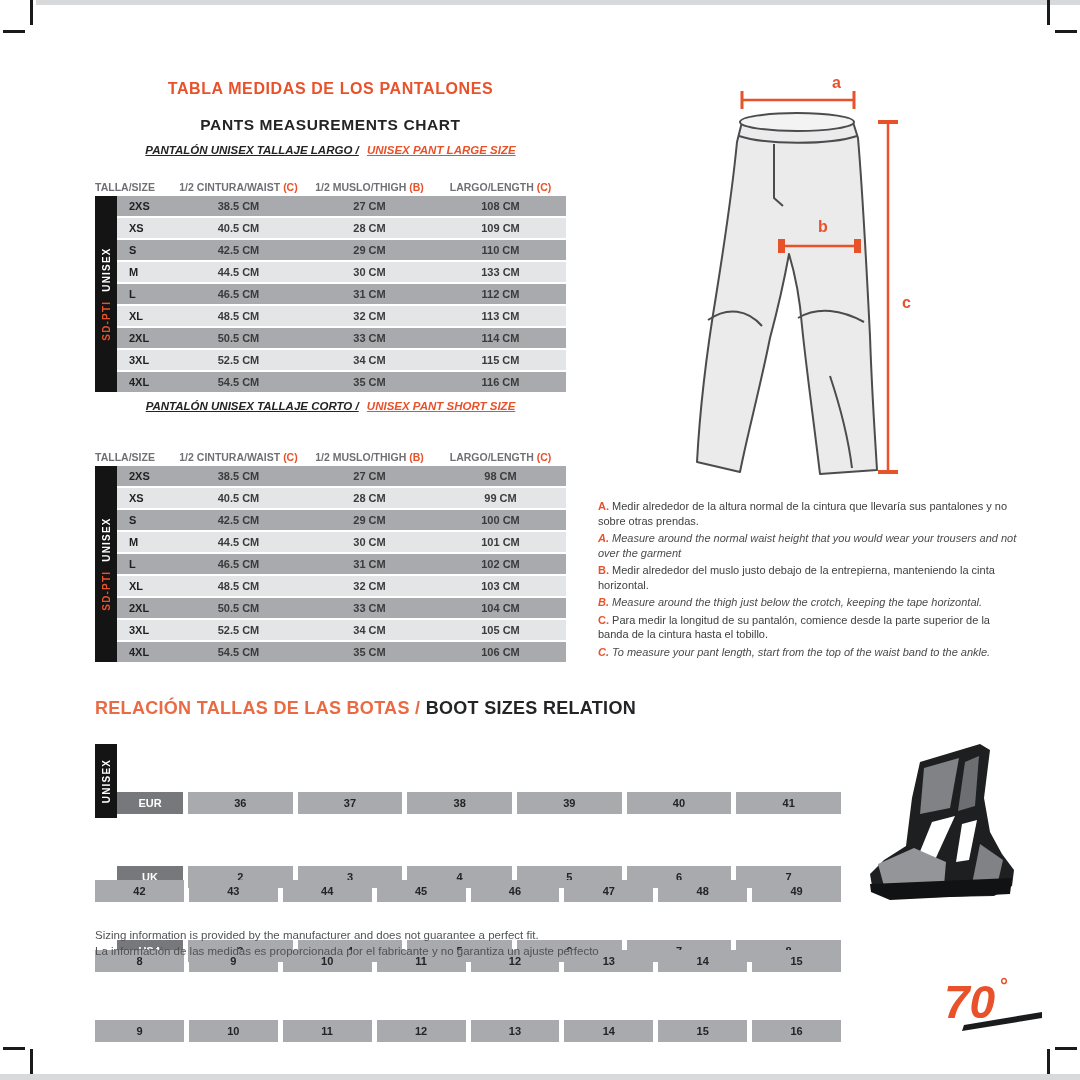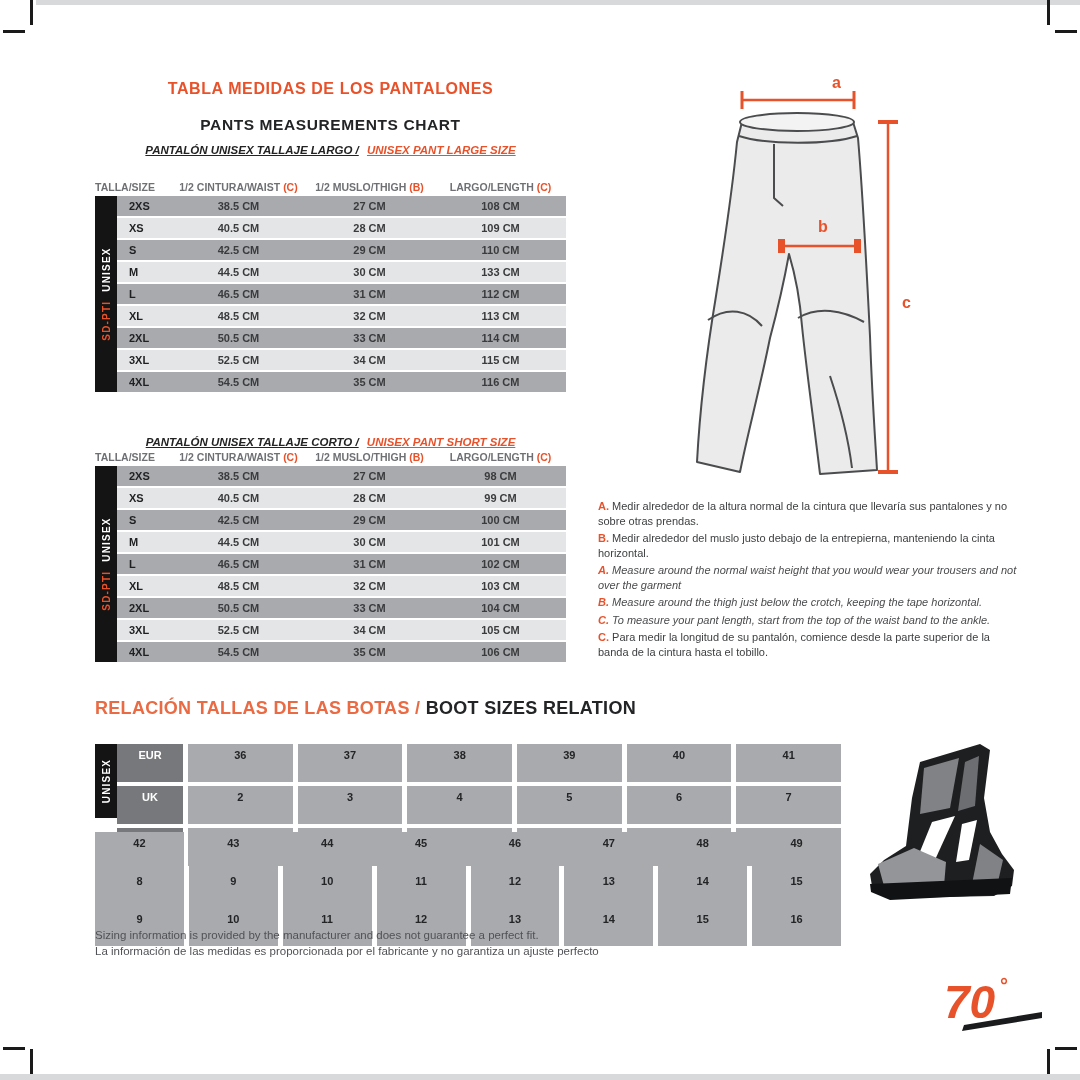--- a/index.html
+++ b/index.html
@@ -24,21 +24,21 @@
   
   .title-block{position:absolute;left:95px;top:80px;width:471px;text-align:center;}
   .title-es{font-size:16px;font-weight:bold;color:var(--accent);letter-spacing:.6px;}
   .title-en{font-size:15.5px;font-weight:bold;color:var(--ink);letter-spacing:.6px;margin-top:18px;}
 
   .subtitle{position:absolute;left:95px;width:471px;text-align:center;
             font-size:11.5px;font-weight:bold;font-style:italic;white-space:nowrap;}
   .sub-es{color:#232323;text-decoration:underline;}
   .sub-en{color:var(--accent);text-decoration:underline;margin-left:5px;}
   #subtitle-large{top:144px;}
-  #subtitle-short{top:436px;}
+  #subtitle-short{top:400px;}
 
   
   .ptable{position:absolute;left:95px;width:471px;}
   #pants-large{top:178px;}
   #pants-short{top:448px;}
   .thead{display:grid;grid-template-columns:78px 131px 131px 131px;height:18px;
          align-items:center;font-size:10.5px;font-weight:bold;color:#6f7073;}
   .th{text-align:center;white-space:nowrap;}
   .th.first{text-align:left;}
   .hl{color:var(--accent);}
@@ -69,21 +69,21 @@
   
   .boot-heading{position:absolute;left:95px;top:698px;font-size:18px;font-weight:bold;letter-spacing:.3px;white-space:nowrap;}
   .bh-es{color:#ea6a43;}
   .bh-en{color:var(--ink);}
   .boot-table{position:absolute;left:95px;top:744px;width:746px;}
   .bsidebar{position:absolute;left:0;top:0;width:22px;height:74px;background:var(--bar-black);}
   .bvlabel{position:absolute;left:0;top:0;width:74px;height:22px;transform-origin:0 0;
            transform:rotate(-90deg) translateX(-74px);display:flex;align-items:center;
            justify-content:center;font-size:10px;font-weight:bold;letter-spacing:1.2px;color:#fff;}
   .bgrid{margin-left:22px;display:grid;grid-template-columns:66px repeat(6,1fr);gap:4px 5px;}
-  .bcell{height:38px;line-height:22px;text-align:center;font-size:11px;font-weight:bold;}
+  .bcell{height:22px;line-height:22px;text-align:center;font-size:11px;font-weight:bold;margin-top:48px;}
   .blabel{background:var(--boot-label);color:#fff;}
   .bval{background:var(--row-dark);color:var(--ink);}
   .boot-table2{position:absolute;left:95px;top:832px;width:746px;display:grid;
                grid-template-columns:repeat(8,1fr);gap:0 5px;}
   .boot-art{position:absolute;left:862px;top:736px;width:176px;height:186px;}
 
   
   .footer{position:absolute;left:95px;top:927px;font-size:11.5px;color:#515256;line-height:1.4;}
   .logo{position:absolute;left:938px;top:970px;width:108px;height:70px;}
 </style>
@@ -286,25 +286,25 @@
     <text x="128" y="156" font-size="16" font-weight="bold" fill="#e8522b">b</text>
 
     <line x1="198" y1="46" x2="198" y2="396" stroke="#e8522b" stroke-width="2.5"></line>
     <line x1="188" y1="46" x2="208" y2="46" stroke="#e8522b" stroke-width="4"></line>
     <line x1="188" y1="396" x2="208" y2="396" stroke="#e8522b" stroke-width="4"></line>
     <text x="212" y="232" font-size="16" font-weight="bold" fill="#e8522b">c</text>
   </svg>
 
   <div class="notes">
       <div class="note"><span class="nl">A. </span>Medir alrededor de la altura normal de la cintura que llevaría sus pantalones y no sobre otras prendas.</div>
+      <div class="note it"><span class="nl">A. </span>Measure around the normal waist height that you would wear your trousers and not over the garment</div>
       <div class="note"><span class="nl">B. </span>Medir alrededor del muslo justo debajo de la entrepierna, manteniendo la cinta horizontal.</div>
-      <div class="note it"><span class="nl">A. </span>Measure around the normal waist height that you would wear your trousers and not over the garment</div>
       <div class="note it"><span class="nl">B. </span>Measure around the thigh just below the crotch, keeping the tape horizontal.</div>
+      <div class="note"><span class="nl">C. </span>Para medir la longitud de su pantalón, comience desde la parte superior de la banda de la cintura hasta el tobillo.</div>
       <div class="note it"><span class="nl">C. </span>To measure your pant length, start from the top of the waist band to the ankle.</div>
-      <div class="note"><span class="nl">C. </span>Para medir la longitud de su pantalón, comience desde la parte superior de la banda de la cintura hasta el tobillo.</div>
     </div>
 
   <div class="boot-heading">
     <span class="bh-es">RELACIÓN TALLAS DE LAS BOTAS /</span>
     <span class="bh-en">BOOT SIZES RELATION</span>
   </div>
 
   <div class="boot-table">
     <div class="bsidebar">
       <div class="bvlabel">UNISEX</div>

